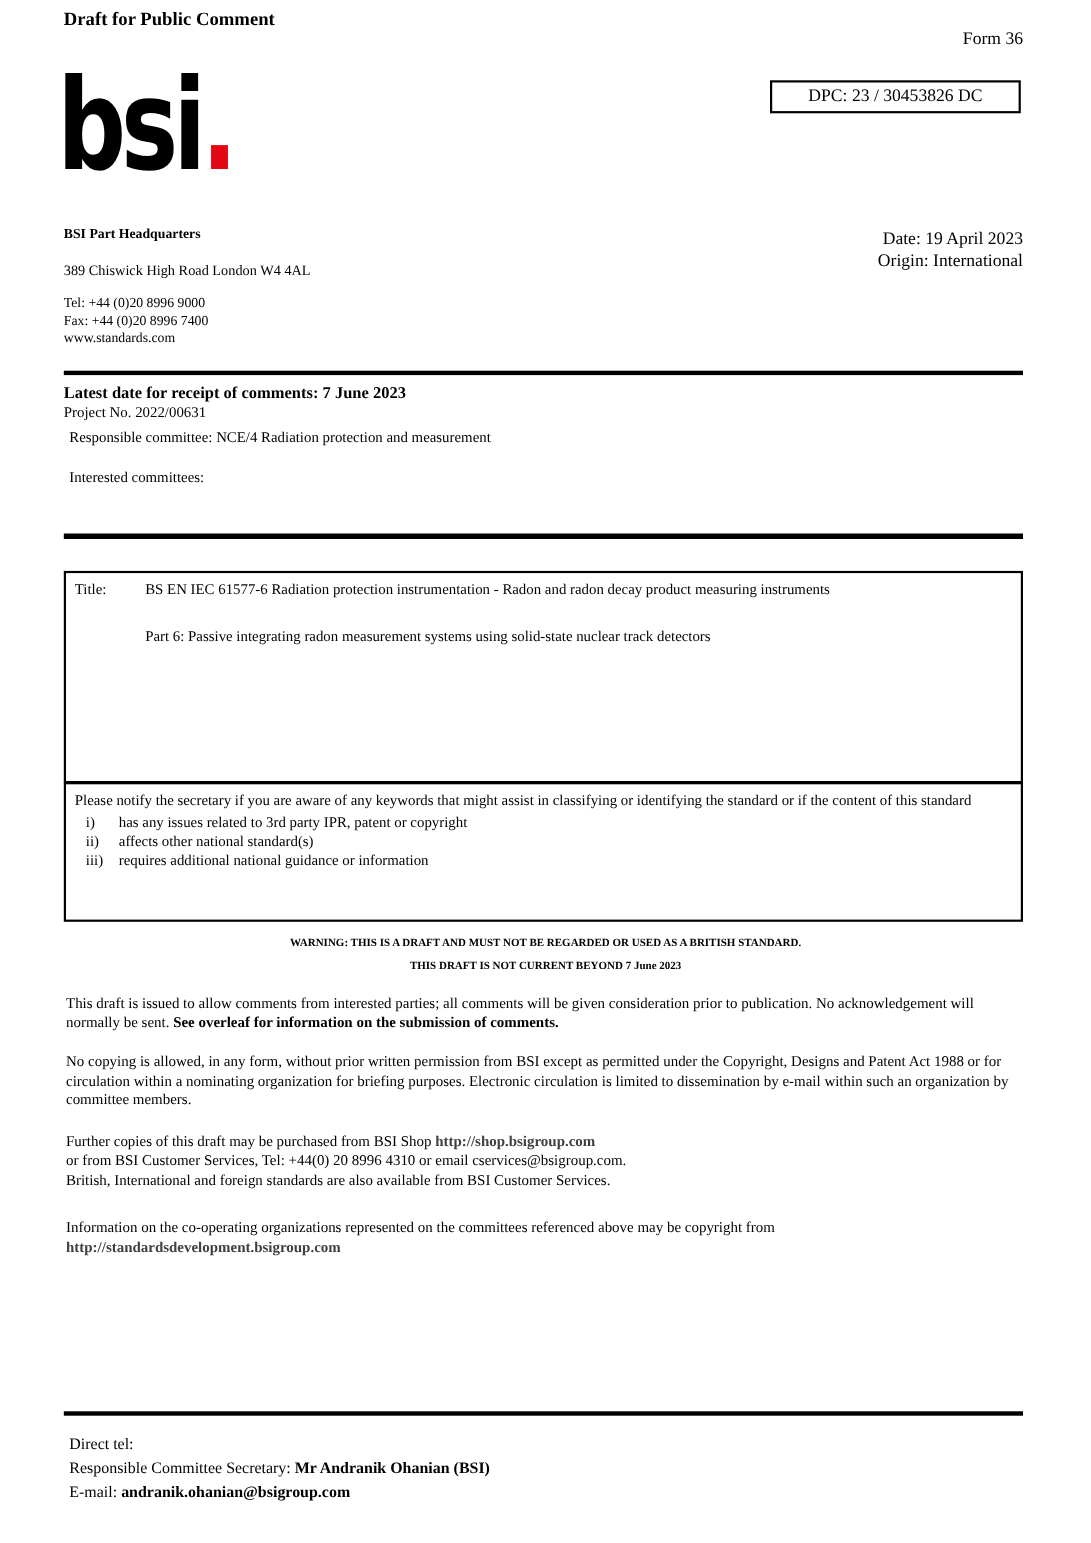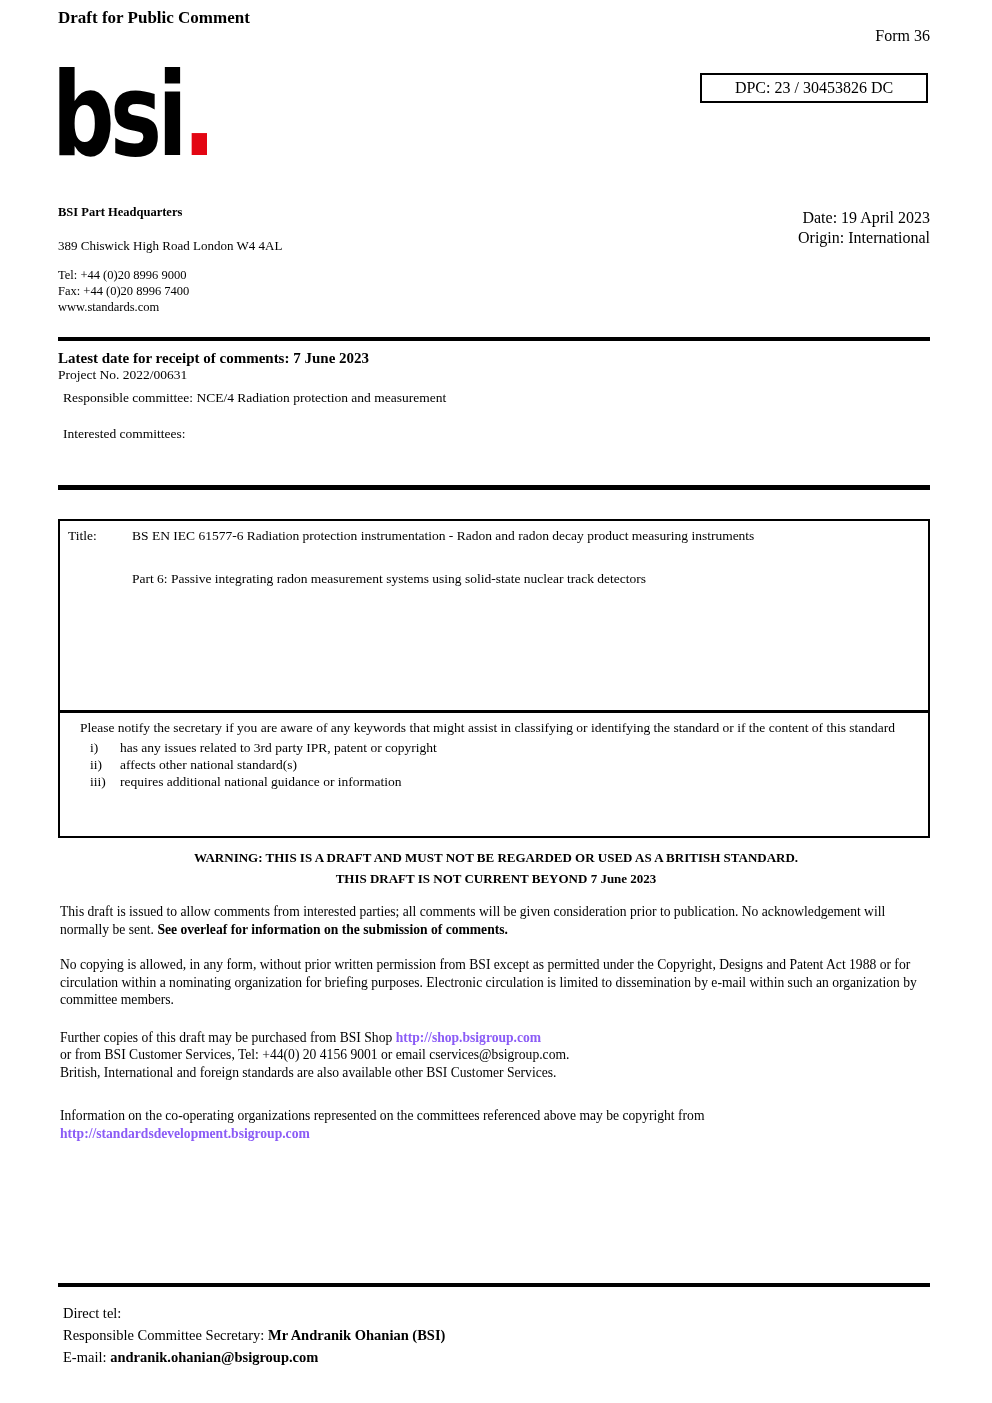--- a/index.html
+++ b/index.html
@@ -54,37 +54,37 @@
     position:absolute; left:58px; top:519px; width:872px; height:193px;
     border:2px solid #000; padding:7px 8px; font-size:13.5px;
   }
   .title-row { display:flex; }
   .title-label { width:64px; flex:none; }
   .title-text { flex:1; }
   .title-part { margin-top:27px; margin-left:64px; }
 
   .keywords-box {
     position:absolute; left:58px; top:711px; width:872px; height:127px;
-    border:2px solid #000; padding:6px 20px; font-size:13.5px; line-height:17px;
+    border:2px solid #000; padding:6px 8px; font-size:13.5px; line-height:17px;
   }
   .kw-items { margin-top:3px; }
   .kw-item { display:flex; margin-left:10px; }
   .kw-marker { width:30px; flex:none; }
 
   .warning {
     position:absolute; left:0; top:847px; width:992px;
-    text-align:center; font-weight:bold; font-size:13px; line-height:21px;
+    text-align:center; font-weight:bold; font-size:10px; line-height:21px;
   }
 
   .body-copy { position:absolute; left:60px; top:903px; width:872px; font-size:13.6px; line-height:17.5px; }
   .body-copy p.p2 { margin-top:18px; }
   .body-copy p.p3 { margin-top:20px; }
   .body-copy p.p4 { margin-top:26px; }
   .b { font-weight:bold; }
-  .link { color:#8b5cf6; font-weight:bold; text-decoration:none; cursor:pointer; }
+  .link { color:#404040; font-weight:bold; text-decoration:none; cursor:pointer; }
 
   .footer { position:absolute; left:63px; top:1302px; font-size:14.5px; line-height:22px; }
 </style>
 </head>
 <body>
 
 <div class="page">
 
   <div class="draft-label">Draft for Public Comment</div>
   <div class="form-number">Form 36</div>
@@ -149,22 +149,22 @@
   <div class="warning">
     <div>WARNING: THIS IS A DRAFT AND MUST NOT BE REGARDED OR USED AS A BRITISH STANDARD.</div>
     <div>THIS DRAFT IS NOT CURRENT BEYOND 7 June 2023</div>
   </div>
 
   <div class="body-copy">
     <p class="p1"><span>This draft is issued to allow comments from interested parties; all comments will be given consideration prior to publication.  No acknowledgement will normally be sent. </span><span class="b">See overleaf for information on the submission of comments.</span></p>
     <p class="p2">No copying is allowed, in any form, without prior written permission from BSI except as permitted under the Copyright, Designs and Patent Act 1988 or for circulation within a nominating organization for briefing purposes.  Electronic circulation is limited to dissemination by e-mail within such an organization by committee members.</p>
     <p class="p3">
       <span>Further copies of this draft may be purchased from BSI Shop </span><a class="link">http://shop.bsigroup.com</a><br>
-      <span>or from BSI Customer Services, Tel: +44(0) 20 4156 9001 or email cservices@bsigroup.com.</span><br>
-      <span>British, International and foreign standards are also available other BSI Customer Services.</span>
+      <span>or from BSI Customer Services, Tel: +44(0) 20 8996 4310 or email cservices@bsigroup.com.</span><br>
+      <span>British, International and foreign standards are also available from BSI Customer Services.</span>
     </p>
     <p class="p4">
       <span>Information on the co-operating organizations represented on the committees referenced above may be copyright from</span><br>
       <a class="link">http://standardsdevelopment.bsigroup.com</a>
     </p>
   </div>
 
   <div class="rule rule-3"></div>
 
   <div class="footer">

